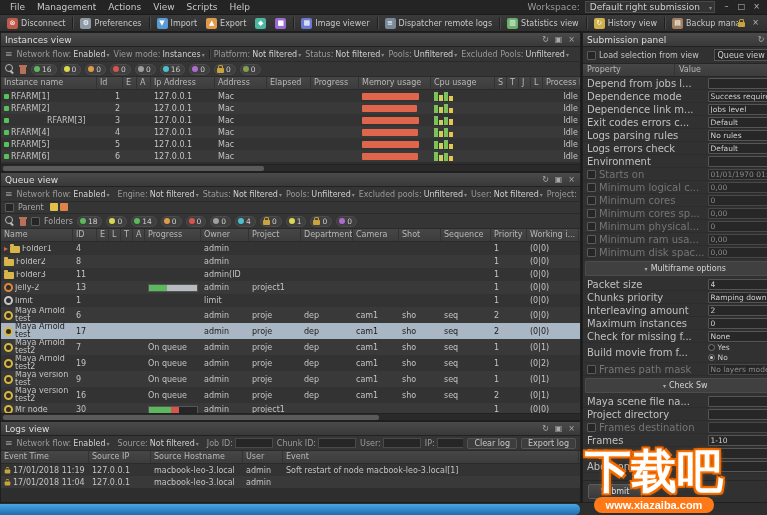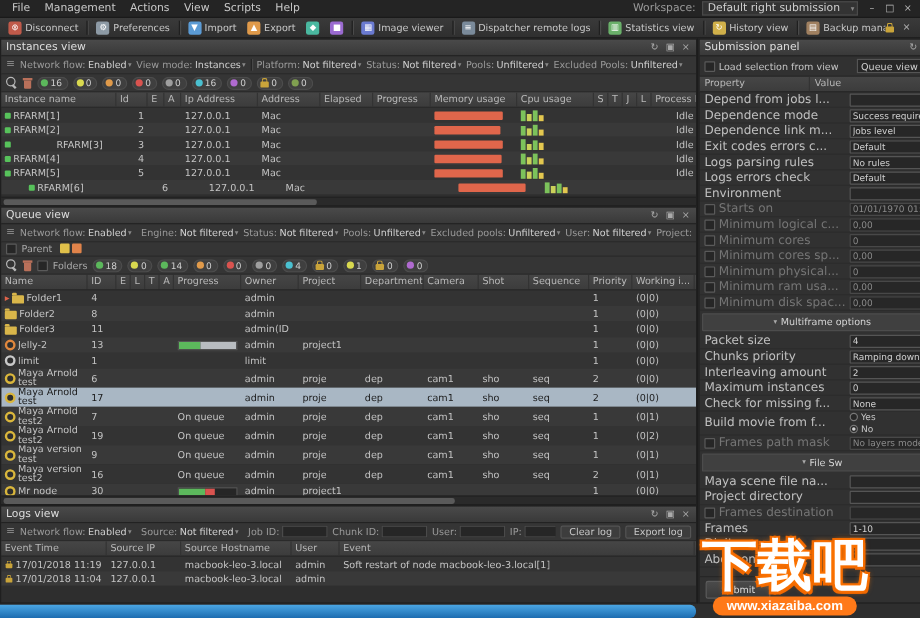--- a/index.html
+++ b/index.html
@@ -482,21 +482,21 @@
               </span>
               <span class="cell" style="flex: 0 0 12px; width: 12px;"></span>
               <span class="cell" style="flex: 0 0 12px; width: 12px;"></span>
               <span class="cell" style="flex: 0 0 12px; width: 12px;"></span>
               <span class="cell" style="flex: 0 0 12px; width: 12px;"></span>
               <span class="cell" style="flex: 0 0 38px; width: 38px; justify-content: flex-end;">
                 <span class="cell-text">Idle</span>
               </span>
             </div>
             <div class="trow irow">
-              <span class="cell" style="flex: 0 0 96px; width: 96px; margin-left: 20px;">
+              <span class="cell" style="flex: 0 0 96px; width: 96px;">
                 <span class="itag"></span>
                 <span class="cell-text">RFARM[6]</span>
               </span>
               <span class="cell" style="flex: 0 0 26px; width: 26px; justify-content: flex-end;">
                 <span class="cell-text">6</span>
               </span>
               <span class="cell" style="flex: 0 0 14px; width: 14px;"></span>
               <span class="cell" style="flex: 0 0 14px; width: 14px;"></span>
               <span class="cell" style="flex: 0 0 64px; width: 64px;">
                 <span class="cell-text">127.0.0.1</span>
@@ -1412,21 +1412,21 @@
               <span class="cbx"></span>
               <span class="slabel">Frames path mask</span>
               <span class="sctrl">
                 <span class="selbox">
                   <span class="selv">No layers mode</span>
                 </span>
               </span>
             </div>
             <div class="ssec">
               <span class="caret">▾</span>
-              <span>File Sw</span>
+              <span>Check Sw</span>
             </div>
             <div class="sprow">
               <span class="slabel">Maya scene file na...</span>
               <span class="sctrl">
                 <span class="selbox">
                   <span class="selv"></span>
                 </span>
               </span>
             </div>
             <div class="sprow">

